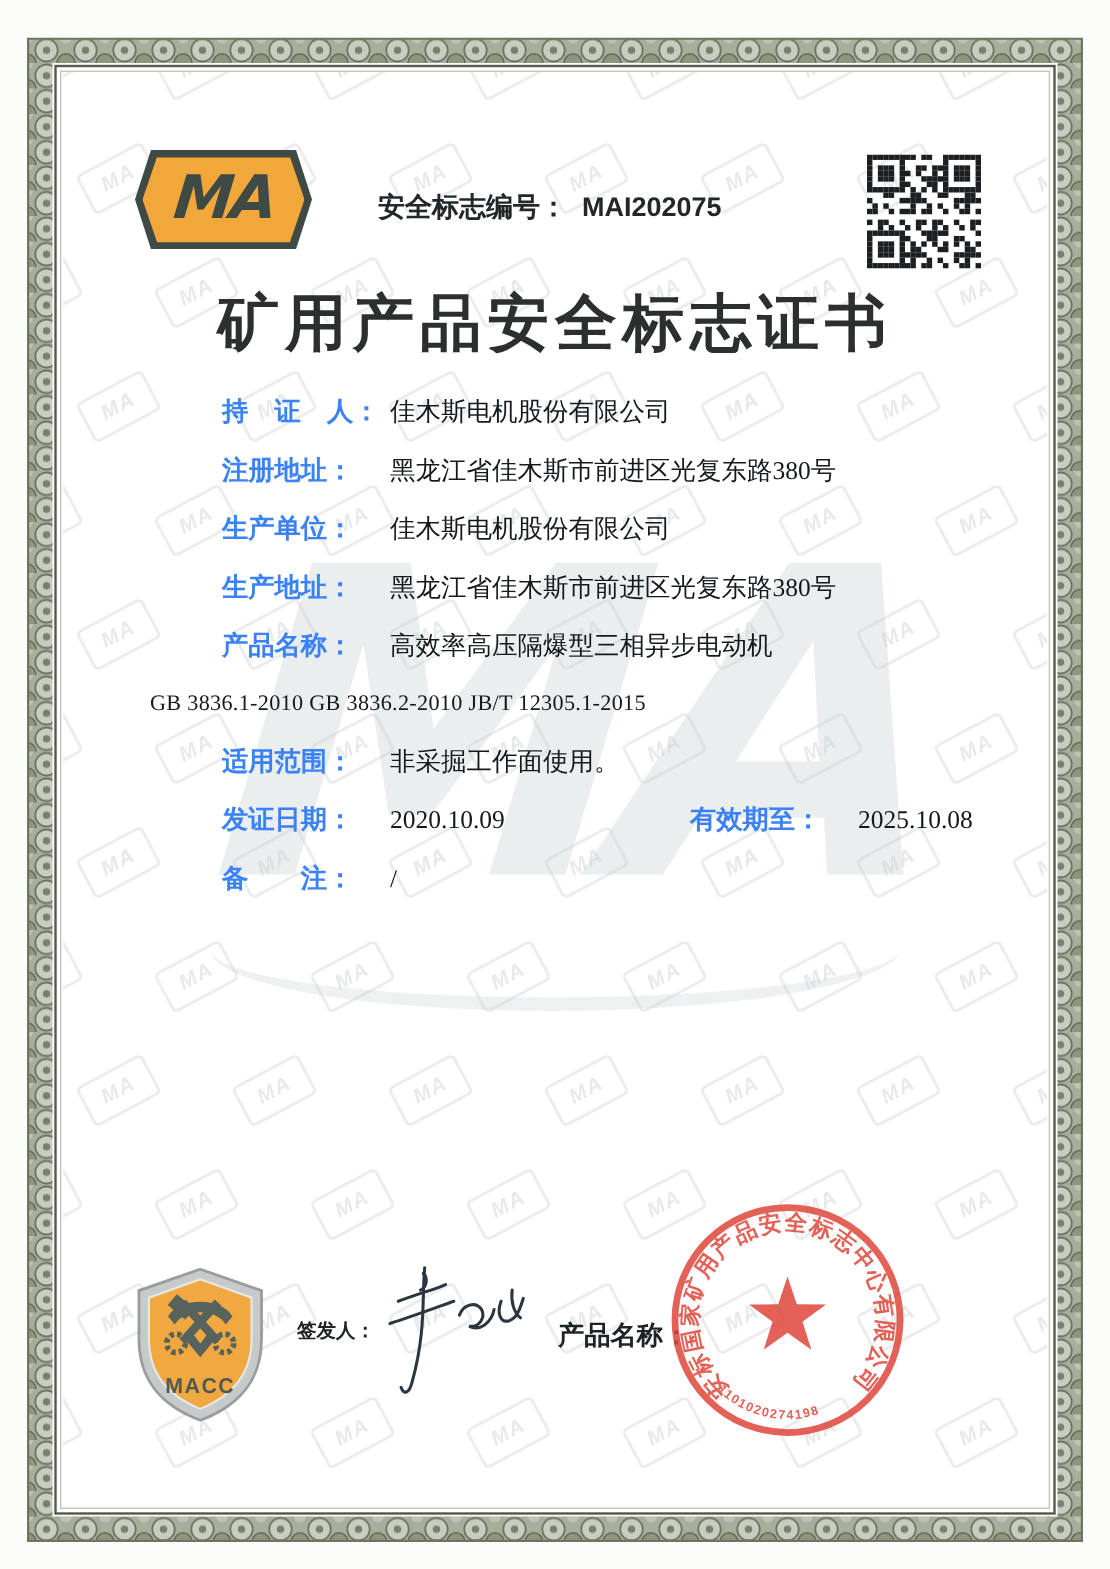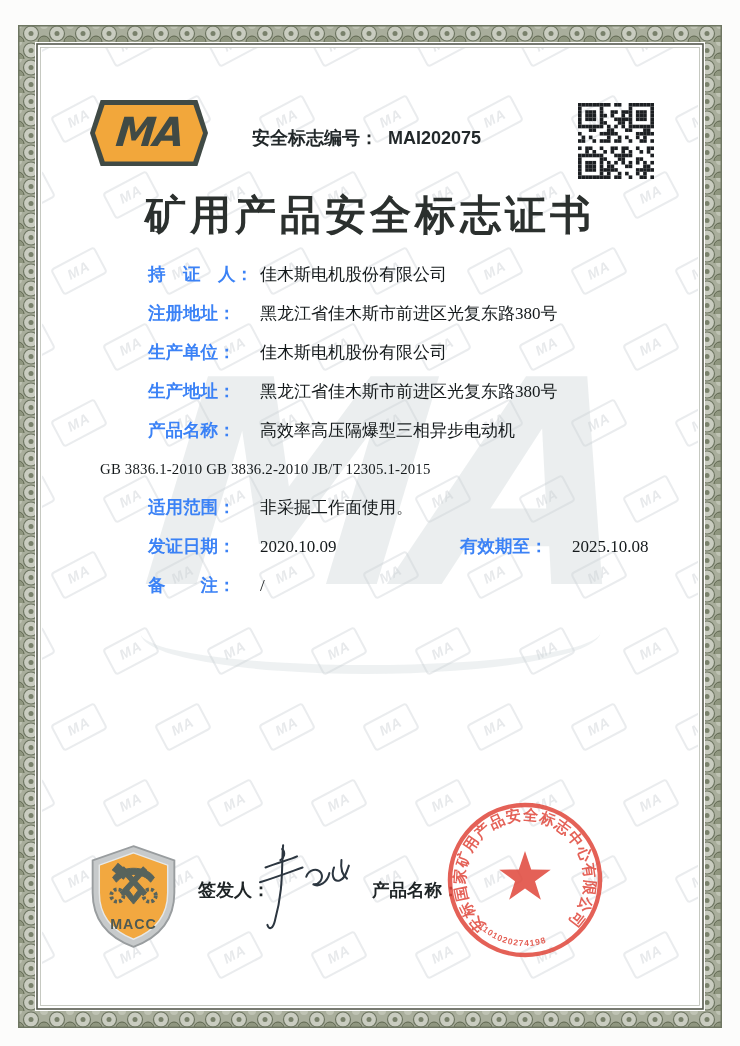--- a/index.html
+++ b/index.html
@@ -38,21 +38,21 @@
   .row.wide .lbl{width:auto;margin-right:10px;font-size:17px;}
   .row.wide .val{font-size:14.8px;letter-spacing:0.2px;}
   .date-group{display:flex;align-items:baseline;}
   .date-group.first{width:312px;flex:none;}
   
   .statement{position:absolute;left:53px;right:50px;top:647px;z-index:3;
              font-family:"Liberation Serif",serif;font-size:15.8px;line-height:27.5px;
              text-align:justify;text-indent:2em;color:#20262a;}
   
   .shield{position:absolute;left:44px;top:795px;z-index:3;}
-  .signer{position:absolute;left:156px;top:830px;z-index:3;font-size:18px;font-weight:bold;color:#1E2426;}
+  .signer{position:absolute;left:156px;top:830px;z-index:3;font-size:13px;font-weight:bold;color:#1E2426;}
   .signature{position:absolute;left:199px;top:788px;z-index:4;}
   .issuer{position:absolute;left:330px;top:830px;z-index:3;font-size:17.5px;font-weight:bold;color:#1E2426;}
   .stamp{position:absolute;left:403px;top:752px;z-index:5;}
 </style>
 </head>
 <body>
 
 <div class="page">
 
   <svg class="frame" width="704" height="1003" viewBox="0 0 704 1003">

